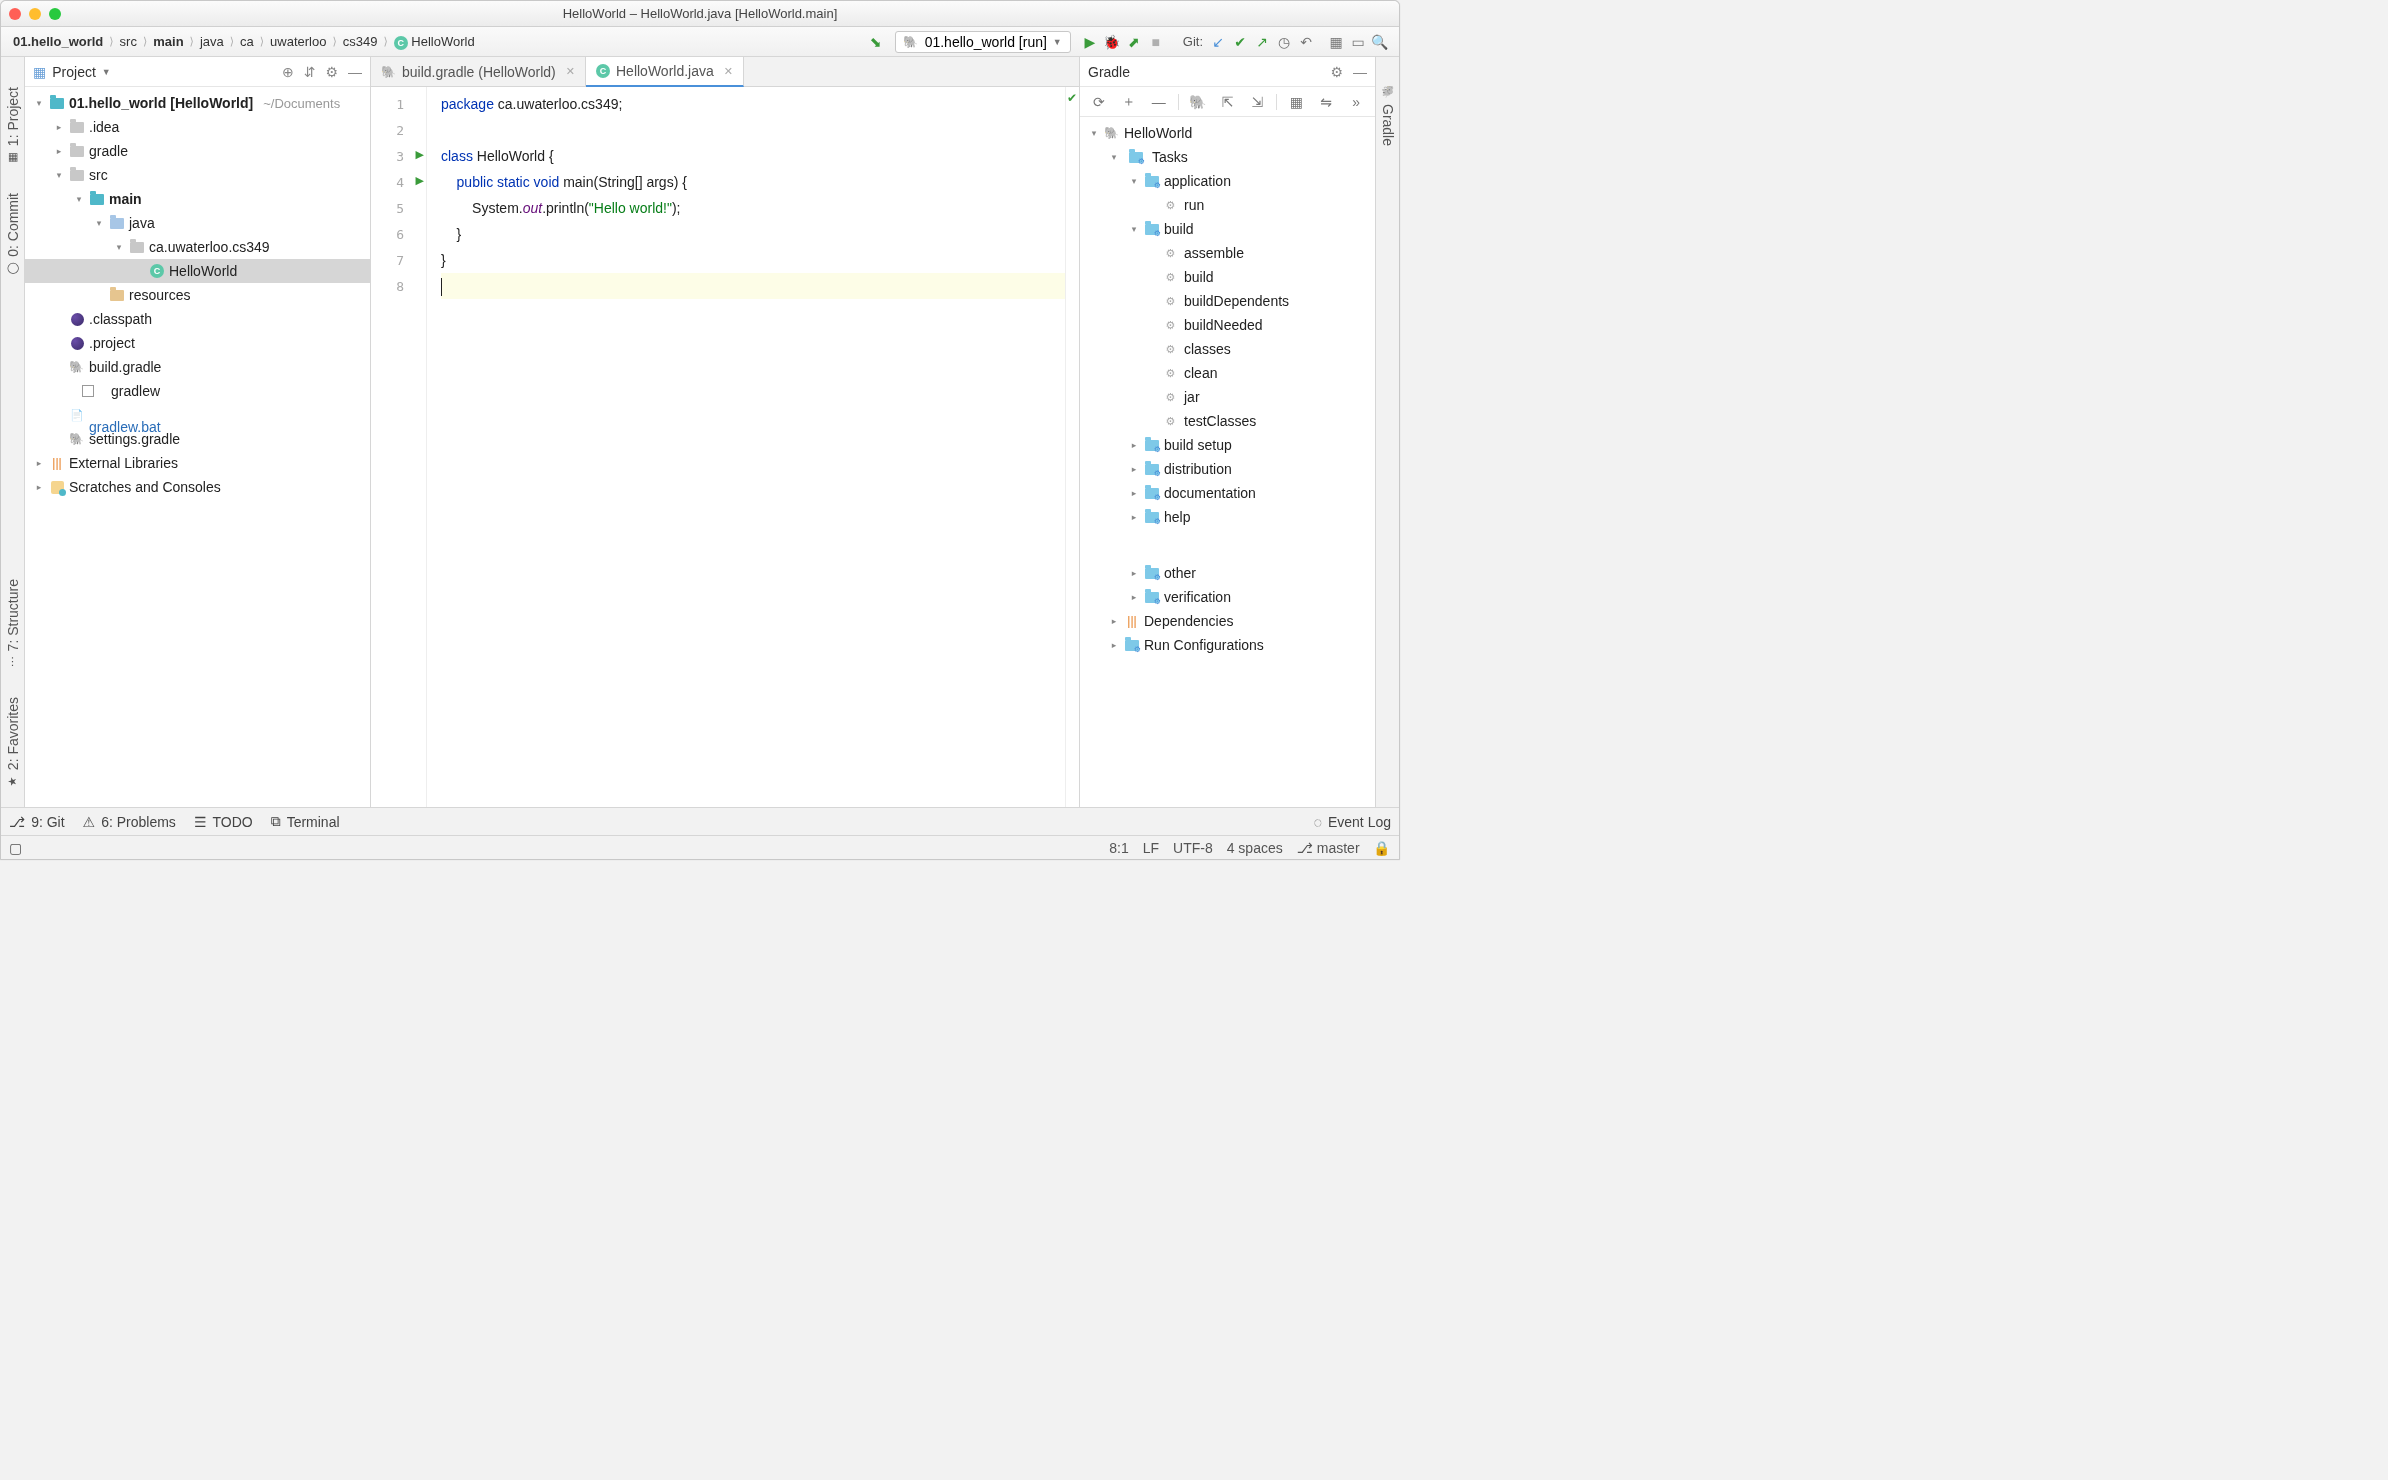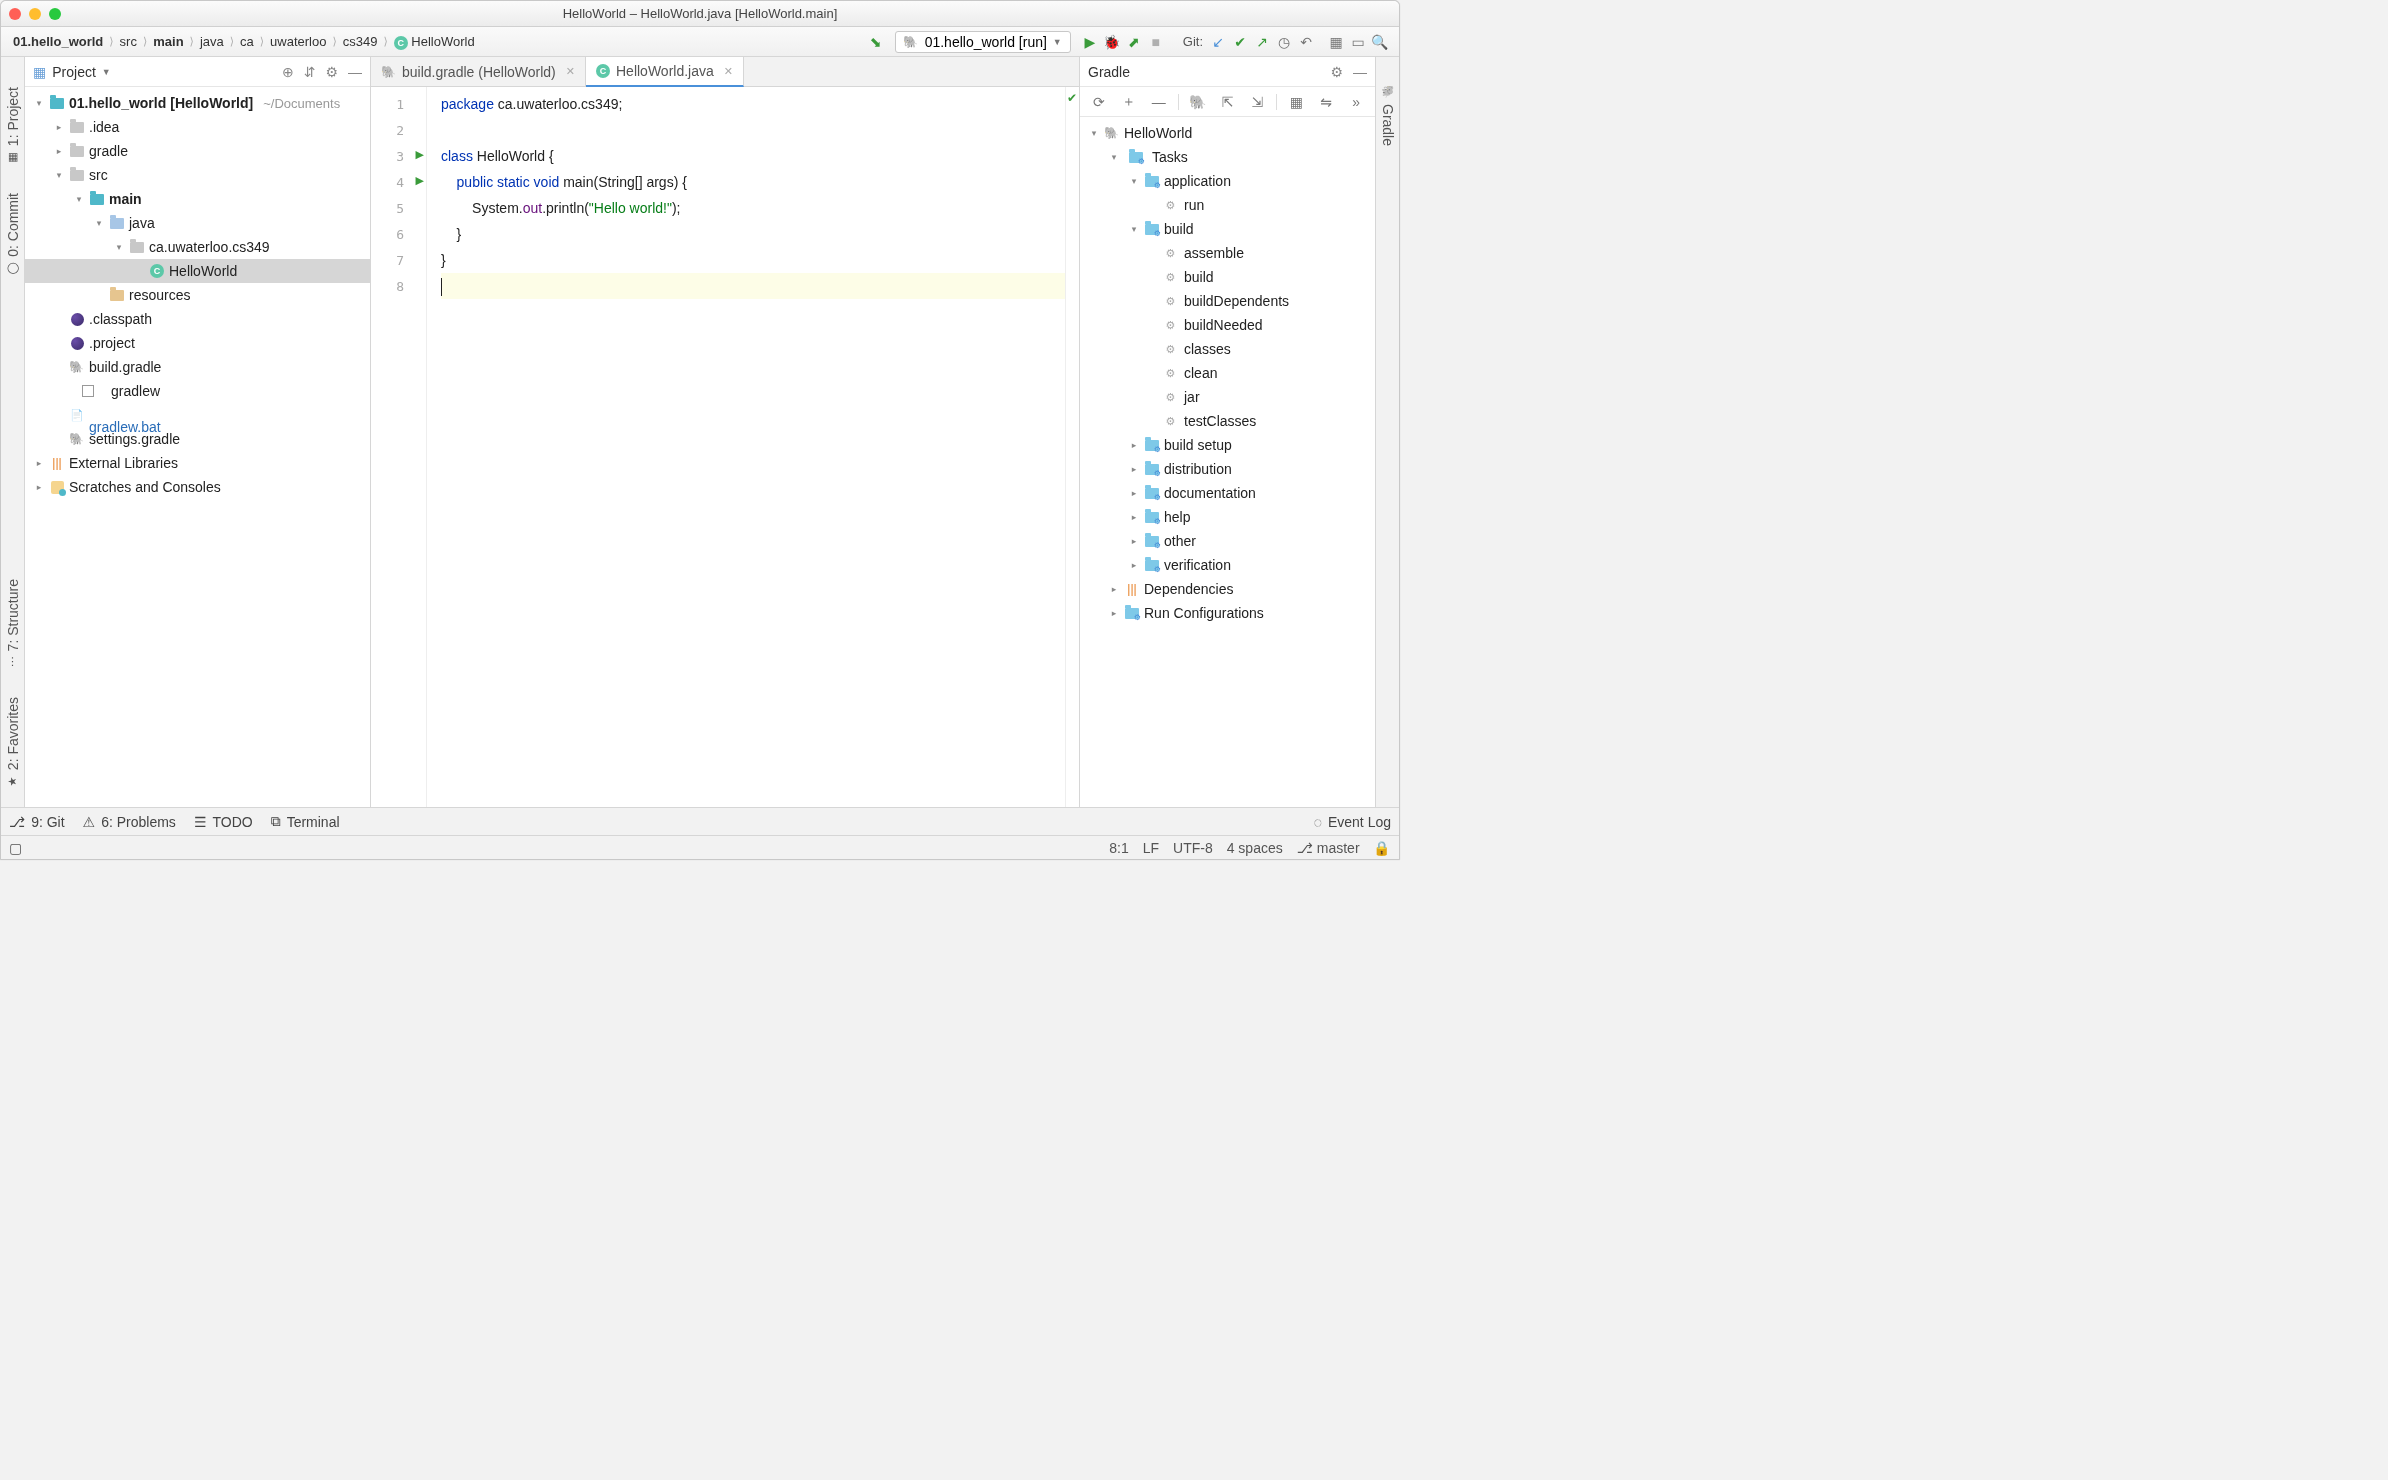--- a/index.html
+++ b/index.html
@@ -51,21 +51,21 @@
 .tab{display:flex;align-items:center;gap:6px;padding:0 10px;border-right:1px solid #d6d6d6;color:#555;cursor:pointer;background:#f2f2f2;position:relative;}
 .tab.active{background:#fff;border-bottom:2px solid #4a90d9;margin-bottom:-1px;}
 .tab .x{color:#aaa;font-size:11px;margin-left:4px;}
 .tab .fi{font-size:12px;}
 .editor-body{flex:1;display:flex;min-height:0;background:#fff;}
 .gutter-col{width:56px;border-right:1px solid #eee;display:flex;flex-direction:column;padding-top:4px;position:relative;}
 .gutter-line{height:26px;display:flex;align-items:center;justify-content:flex-end;padding-right:22px;color:#aaa;font-family:Menlo,Consolas,monospace;font-size:13px;position:relative;}
 .run-gut{position:absolute;right:2px;top:5px;color:#3a9b3a;font-size:11px;}
 .code-col{flex:1;padding:4px 0 0 14px;font-family:Menlo,Consolas,monospace;font-size:15px;line-height:26px;white-space:pre;color:#222;position:relative;}
 .kw{color:#0033b3;}
-.it{color:#660e7a;}
+.it{color:#660e7a;font-style:italic;}
 .str{color:#067d17;}
 .code-line{height:26px;}
 .code-line.hl{background:#fdfde7;}
 .cursor{display:inline-block;width:1px;height:18px;background:#222;vertical-align:middle;}
 .editor-right-strip{width:14px;border-left:1px solid #eee;position:relative;}
 .checkmark{position:absolute;top:4px;right:2px;color:#3a9b3a;font-size:12px;}
 
 .gradle-panel{width:296px;border-left:1px solid #d6d6d6;display:flex;flex-direction:column;background:#fff;}
 .gradle-toolbar{height:30px;display:flex;align-items:center;gap:8px;padding:0 8px;border-bottom:1px solid #e6e6e6;color:#888;}
 .gradle-toolbar .sep{width:1px;height:16px;background:#ddd;}
@@ -463,21 +463,21 @@
             </span>
             <span class="lbl">documentation</span>
           </div>
           <div class="tree-row" style="padding-left: 48px;">
             <span class="arr right"></span>
             <span class="ico">
               <span class="ico-folder-g"></span>
             </span>
             <span class="lbl">help</span>
           </div>
-          <div class="tree-row" style="padding-left: 48px;">
+          <div class="tree-row" style="padding-left: 48px; margin-top: 32px;">
             <span class="arr right"></span>
             <span class="ico">
               <span class="ico-folder-g"></span>
             </span>
             <span class="lbl">other</span>
           </div>
           <div class="tree-row" style="padding-left: 48px;">
             <span class="arr right"></span>
             <span class="ico">
               <span class="ico-folder-g"></span>

